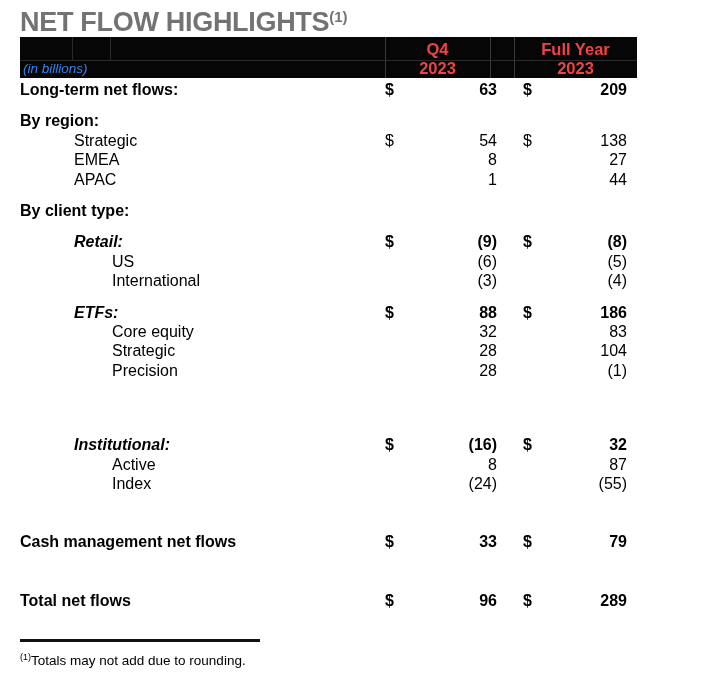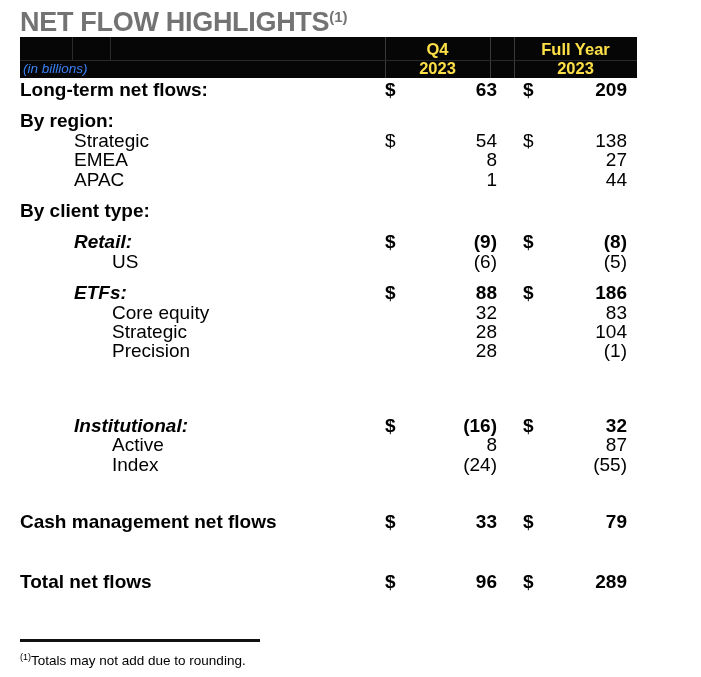--- a/index.html
+++ b/index.html
@@ -21,33 +21,33 @@
   .bar{
     position:absolute;left:20px;top:37px;width:617px;height:41px;background:#060606;
   }
   .bar .note{
     position:absolute;left:3px;bottom:2px;color:#3b82f6;
     font-style:italic;font-size:13.5px;line-height:15px;white-space:nowrap;
   }
   .hcol{position:absolute;top:0;height:41px;}
   .hcol-q4{left:365px;width:105px;}
   .hcol-fy{left:494px;width:123px;}
-  .hl{position:absolute;left:0;width:100%;text-align:center;color:#fde047;font-weight:bold;font-size:16.5px;white-space:nowrap;}
+  .hl{position:absolute;left:0;width:100%;text-align:center;color:#ef4444;font-weight:bold;font-size:16.5px;white-space:nowrap;}
   .hl1{top:0;height:23px;line-height:25px;}
   .hl2{top:23px;height:36px;line-height:17px;}
   .gridv{position:absolute;top:0;width:1px;height:41px;background:#3a3a3a;}
   .gridv.short{height:23px;background:#2a2a2a;}
   .gridh{position:absolute;left:0;top:23px;width:100%;height:1px;background:#2a2a2a;}
 
   
   .rows{position:absolute;left:20px;top:80px;width:607px;}
   .row{
     display:grid;
     grid-template-columns:365px 20px 92px 26px 20px 84px;
-    font-size:19px;line-height:19.4px;white-space:nowrap;
+    font-size:16px;line-height:19.4px;white-space:nowrap;
   }
   .row .label{text-align:left;}
   .row .d{text-align:left;}
   .row .v{text-align:right;}
   .ind1{padding-left:54px;}
   .ind2{padding-left:92px;}
   .b{font-weight:bold;}
   .bi{font-weight:bold;font-style:italic;}
   .gap-s{margin-top:12px;}
   .gap-m{margin-top:55px;}
@@ -145,20 +145,28 @@
         <div class="v b">(8)</div>
       </div>
       <div class="row">
         <div class="label ind2">US</div>
         <div class="d"></div>
         <div class="v">(6)</div>
         <div class="gapcol"></div>
         <div class="d"></div>
         <div class="v">(5)</div>
       </div>
+      <div class="row">
+        <div class="label ind2">International</div>
+        <div class="d"></div>
+        <div class="v">(3)</div>
+        <div class="gapcol"></div>
+        <div class="d"></div>
+        <div class="v">(4)</div>
+      </div>
       <div class="row gap-s">
         <div class="label ind1 bi">ETFs:</div>
         <div class="d b">$</div>
         <div class="v b">88</div>
         <div class="gapcol"></div>
         <div class="d b">$</div>
         <div class="v b">186</div>
       </div>
       <div class="row">
         <div class="label ind2">Core equity</div>

